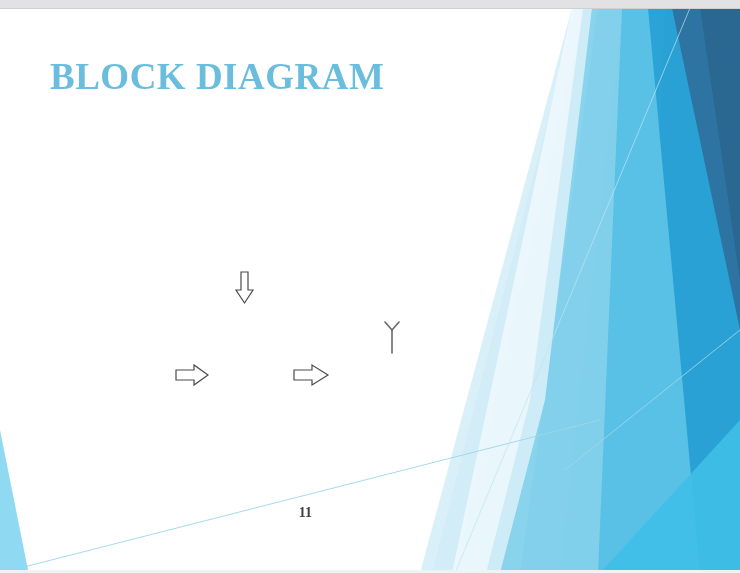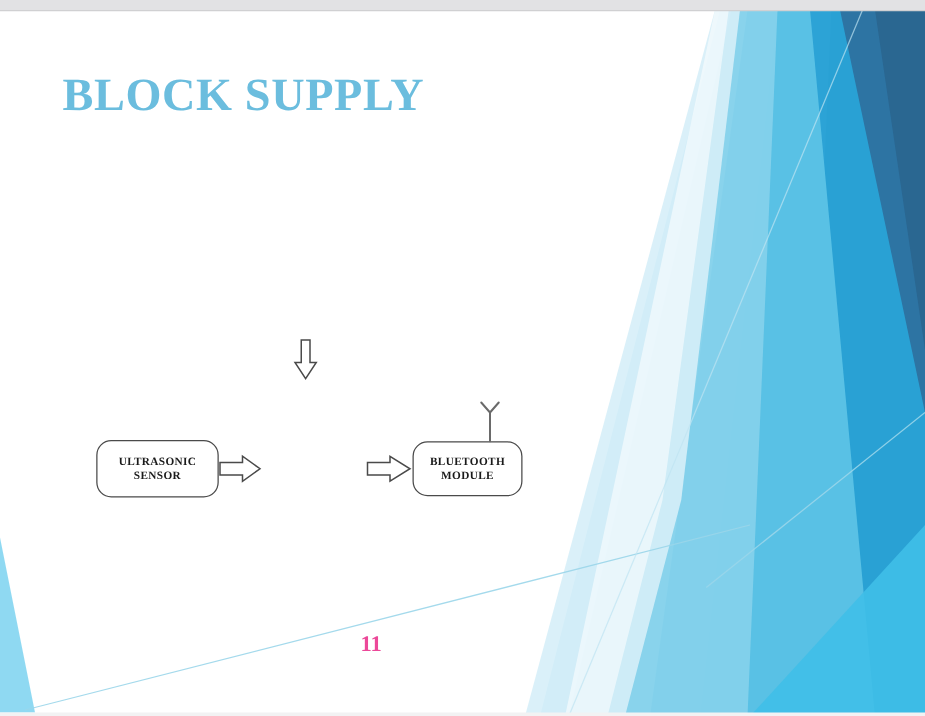--- a/index.html
+++ b/index.html
@@ -133,25 +133,25 @@
     width: 740px;
     height: 573px;
     pointer-events: none;
   }
   
   .slide-number {
     position: absolute;
     left: 282px;
     top: 505px;
     width: 30px;
-    text-align: center;
-    font-family: "Liberation Serif", "DejaVu Serif", serif;
-    font-size: 18px;
+    text-align: right;
+    font-family: "Liberation Serif", "DejaVu Serif", serif;
+    font-size: 14px;
     font-weight: bold;
-    color: #ec4899;
+    color: #404040;
   }
 </style>
 </head>
 <body>
 
 <div id="slide">
 
   <svg class="decor" viewBox="0 0 740 573" width="740" height="573">
 
     <polygon points="0,430 0,570 28,570" fill="#8FD9F2"></polygon>
@@ -174,37 +174,25 @@
 
     <line x1="740" y1="330" x2="565" y2="470" stroke="#9BD6EA" stroke-width="1" opacity="0.9"></line>
     <line x1="600" y1="420" x2="20" y2="568" stroke="#9BD6EA" stroke-width="1" opacity="0.9"></line>
     <line x1="690" y1="8" x2="455" y2="573" stroke="#BFE4F2" stroke-width="1" opacity="0.7"></line>
   </svg>
 
   <div class="top-band"></div>
   <div class="top-band-line"></div>
   <div class="bottom-band-line"></div>
 
-  <div class="slide-title">BLOCK SUPPLY</div>
-
-
-  <div class="block" id="block-ultrasonic">
-    <span>
-      <span>ULTRASONIC</span><br>
-      <span>SENSOR</span>
-    </span>
-  </div>
-
-
-  <div class="block" id="block-bluetooth">
-    <span>
-      <span>BLUETOOTH</span><br>
-      <span>MODULE</span>
-    </span>
-  </div>
+  <div class="slide-title">BLOCK DIAGRAM</div>
+
+
+
+
 
 
   <svg class="connectors" viewBox="0 0 740 573" width="740" height="573">
     <g fill="#ffffff" stroke="#4a4a4a" stroke-width="1.2" stroke-linejoin="miter">
 
       <polygon points="241,272 248,272 248,290 253,290 244.5,303 236,290 241,290"></polygon>
 
       <polygon points="176,370 194,370 194,365 208,375 194,385 194,380 176,380"></polygon>
 
       <polygon points="294,370 312,370 312,365 328,375 312,385 312,380 294,380"></polygon>

